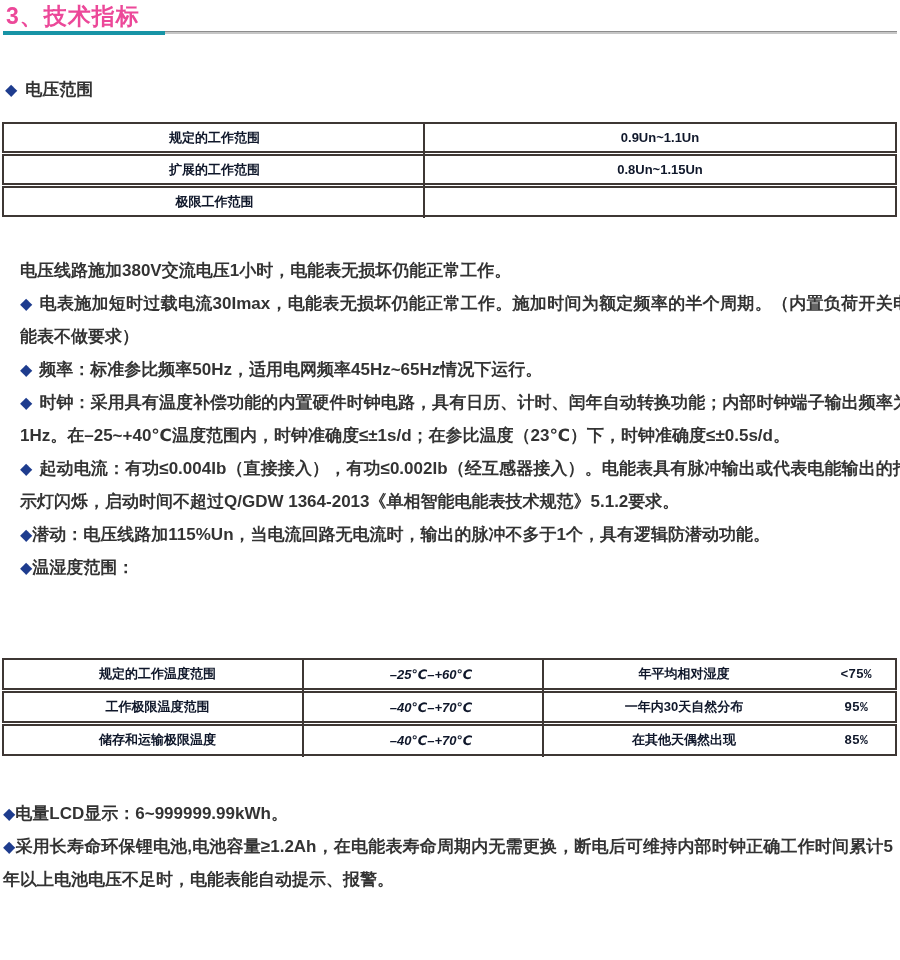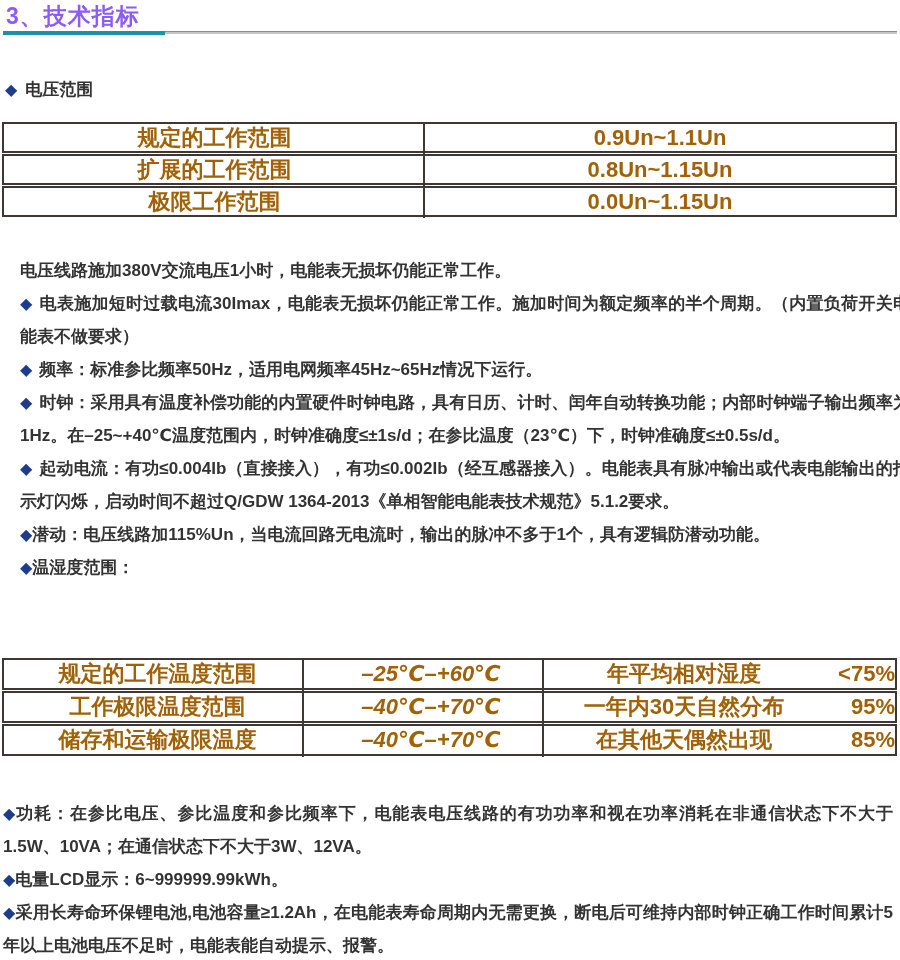--- a/index.html
+++ b/index.html
@@ -5,61 +5,61 @@
   html,body { margin:0; padding:0; background:#ffffff; }
   body { font-family: "Liberation Sans", "DejaVu Sans", sans-serif; }
   .page {
     position:relative; width:900px; height:960px; background:#fff;
     overflow:hidden; color:#333;
   }
 
   
   .title {
     position:absolute; left:6px; top:1px;
-    font-size:23px; font-weight:bold; color:#8b5cf6; letter-spacing:1px;
+    font-size:23px; font-weight:bold; color:#ec4899; letter-spacing:1px;
   }
   .title-rule { position:absolute; left:3px; top:31px; width:894px; height:4px; display:flex; }
   .rule-teal { width:162px; height:4px; background:#1794a6; }
   .rule-gray { flex:1; height:3px; background:linear-gradient(#8d8d8d 45%, #c6c6c6 45%); margin-top:0px; }
 
   
   .sec-heading {
     position:absolute; left:5px; top:78px;
     font-size:17px; font-weight:bold; color:#333;text-align:right;
   }
 
   
   .tbl { position:absolute; left:2px; width:895px; }
   .trow {
     display:flex; box-sizing:border-box; height:31px; margin-bottom:1px;
     border:2px solid #3e3734; background:#fff;
   }
   .trow:last-child { margin-bottom:0; }
   .tcell {
     display:flex; align-items:center; justify-content:center;
-    font-size:22px; font-weight:bold; color:#a16207; box-sizing:border-box;
+    font-size:13px; font-weight:bold; color:#0f172a; box-sizing:border-box;
   }
   .vline { position:absolute; top:0; bottom:0; width:2px; background:#3e3734; }
 
   
   #voltage-table { top:122px; }
   #voltage-table .c1 { width:421px; }
   #voltage-table .c2 { flex:1; }
   #voltage-table .vline { left:421px; }
 
   
   #temp-table { top:658px; }
   #temp-table .trow { height:32px; }
   #temp-table .c1 { width:307px; }
   #temp-table .c2 { width:240px;font-style:italic; }
   #temp-table .c3 { flex:1; justify-content:flex-start; }
   #temp-table .vl1 { left:300px; }
   #temp-table .vl2 { left:540px; }
   .c3label { flex:1; text-align:center; }
-  .c3value { width:78px; text-align:right; }
+  .c3value { width:78px; text-align:center;font-family:Liberation Mono, monospace; }
 
   
   .textblock { position:absolute; left:3px; width:890px; }
   #block-mid { top:254px;margin-left:17px; }
   #block-bottom { top:797px; }
   .para {
     margin:0; font-size:17px; line-height:33px; font-weight:bold;
     color:#333; text-align:justify;
   }
   .diamond { color:#1e3c8e; font-size:16px; }
@@ -84,21 +84,20 @@
     <div class="trow">
       <div class="tcell c1">规定的工作范围</div>
       <div class="tcell c2">0.9Un~1.1Un</div>
     </div>
     <div class="trow">
       <div class="tcell c1">扩展的工作范围</div>
       <div class="tcell c2">0.8Un~1.15Un</div>
     </div>
     <div class="trow">
       <div class="tcell c1">极限工作范围</div>
-      <div class="tcell c2">0.0Un~1.15Un</div>
     </div>
     <div class="vline"></div>
   </div>
 
   <div class="textblock" id="block-mid">
     <p class="para nb"><span>电压线路施加380V交流电压1小时，电能表无损坏仍能正常工作。</span></p>
     <p class="para b sp"><span class="diamond">◆</span><span>电表施加短时过载电流30Imax，电能表无损坏仍能正常工作。施加时间为额定频率的半个周期。（内置负荷开关电能表不做要求）</span></p>
     <p class="para b sp"><span class="diamond">◆</span><span>频率：标准参比频率50Hz，适用电网频率45Hz~65Hz情况下运行。</span></p>
     <p class="para b sp"><span class="diamond">◆</span><span>时钟：采用具有温度补偿功能的内置硬件时钟电路，具有日历、计时、闰年自动转换功能；内部时钟端子输出频率为1Hz。在–25~+40℃温度范围内，时钟准确度≤±1s/d；在参比温度（23℃）下，时钟准确度≤±0.5s/d。</span></p>
     <p class="para b sp"><span class="diamond">◆</span><span>起动电流：有功≤0.004Ib（直接接入），有功≤0.002Ib（经互感器接入）。电能表具有脉冲输出或代表电能输出的指示灯闪烁，启动时间不超过Q/GDW 1364-2013《单相智能电能表技术规范》5.1.2要求。</span></p>
@@ -129,18 +128,17 @@
       <div class="tcell c3">
         <span class="c3label">在其他天偶然出现</span>
         <span class="c3value">85%</span>
       </div>
     </div>
     <div class="vline vl1"></div>
     <div class="vline vl2"></div>
   </div>
 
   <div class="textblock" id="block-bottom">
-    <p class="para b"><span class="diamond">◆</span><span>功耗：在参比电压、参比温度和参比频率下，电能表电压线路的有功功率和视在功率消耗在非通信状态下不大于1.5W、10VA；在通信状态下不大于3W、12VA。</span></p>
     <p class="para b"><span class="diamond">◆</span><span>电量LCD显示：6~999999.99kWh。</span></p>
     <p class="para b"><span class="diamond">◆</span><span>采用长寿命环保锂电池,电池容量≥1.2Ah，在电能表寿命周期内无需更换，断电后可维持内部时钟正确工作时间累计5年以上电池电压不足时，电能表能自动提示、报警。</span></p>
   </div>
 
 </div>
 
 </body></html>

